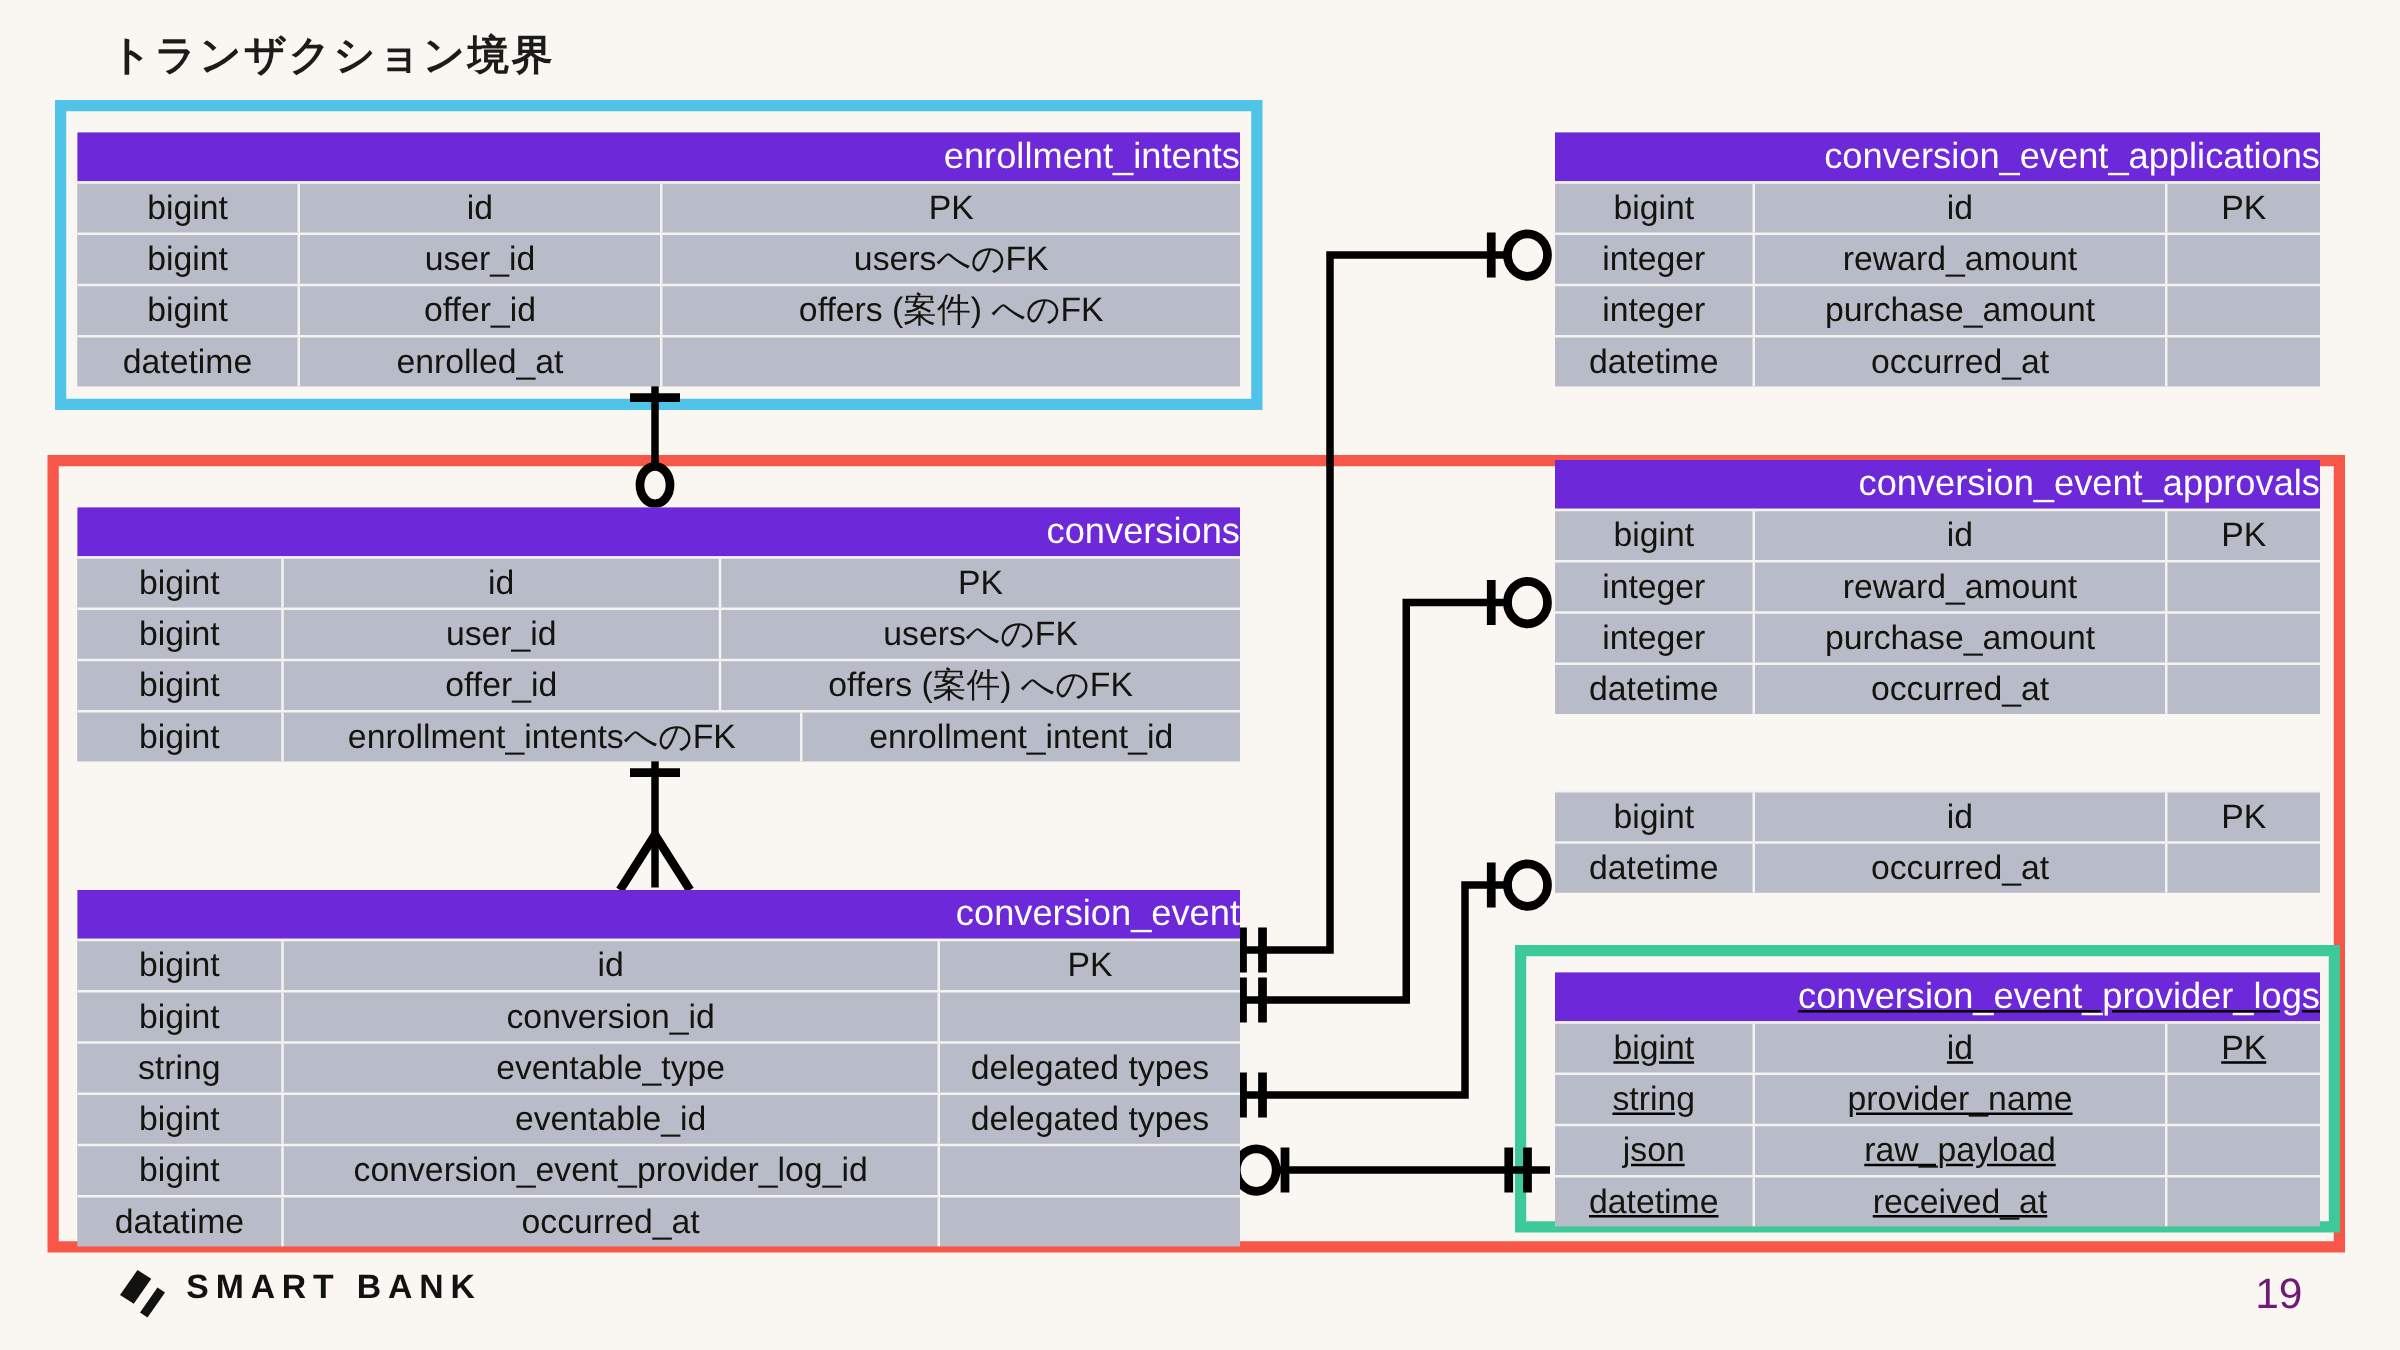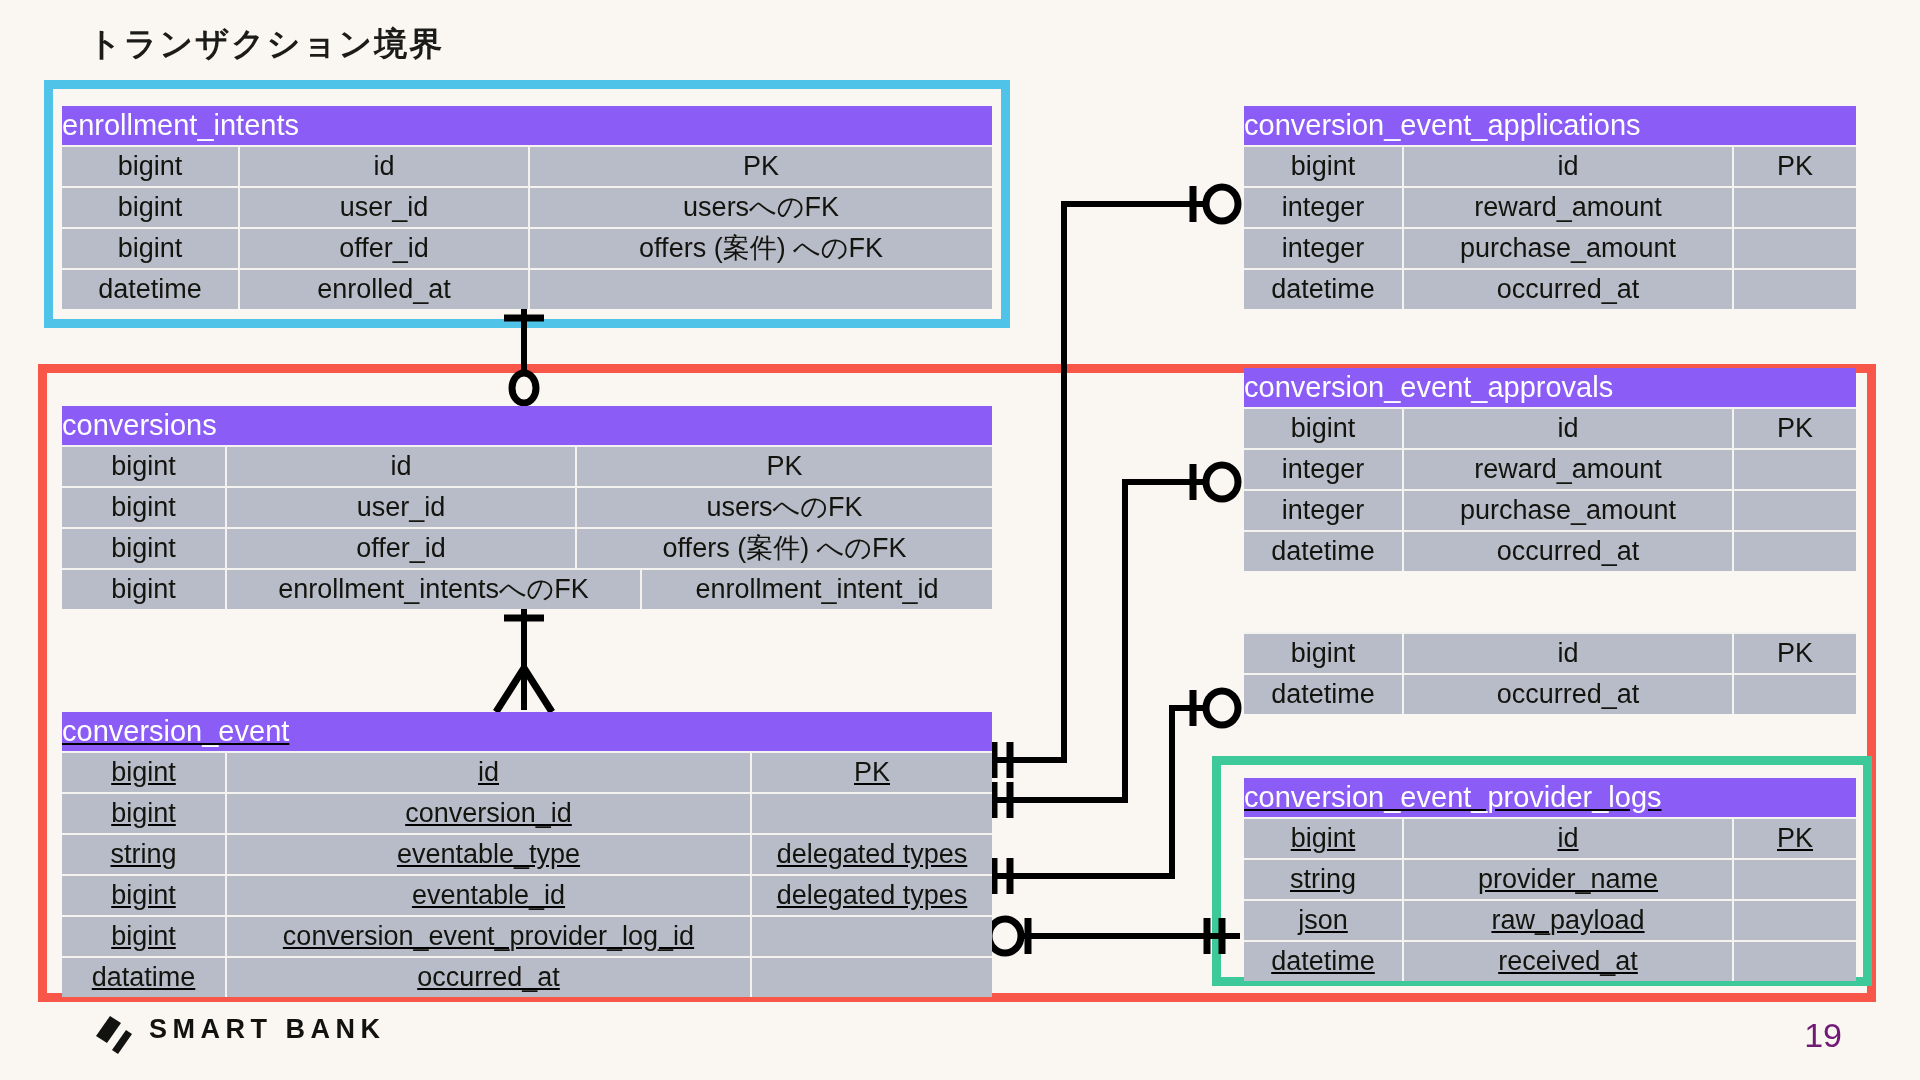--- a/index.html
+++ b/index.html
@@ -38,24 +38,24 @@
   #boundary-provider   { border-width: 9px; }
 
   
   .er-table {
     position: absolute;
     box-sizing: border-box;
     background: #b3b6c4;
     border-collapse: collapse;
   }
   .er-title {
-    background: #8b5cf6;
+    background: #6d28d9;
     color: #ffffff;
     font-size: 29px;
-    text-align: left;
+    text-align: right;
     line-height: 39px;
     height: 39px;
     white-space: nowrap;
     overflow: hidden;
   }
   .er-rows { display: block; }
   .er-row {
     display: flex;
     height: 39px;
     line-height: 39px;
@@ -217,21 +217,21 @@
         <div class="er-cell c2">offers (案件) へのFK</div>
       </div>
       <div class="er-row">
         <div class="er-cell c0">bigint</div>
         <div class="er-cell c2">enrollment_intentsへのFK</div>
         <div class="er-cell c1">enrollment_intent_id</div>
       </div>
     </div>
   </div>
 
-  <div class="er-table cols-c" style="left:62px; top:712px; width:930px;text-decoration:underline;">
+  <div class="er-table cols-c" style="left:62px; top:712px; width:930px;">
     <div class="er-title">conversion_event</div>
     <div class="er-rows">
       <div class="er-row">
         <div class="er-cell c0">bigint</div>
         <div class="er-cell c1">id</div>
         <div class="er-cell c2">PK</div>
       </div>
       <div class="er-row">
         <div class="er-cell c0">bigint</div>
         <div class="er-cell c1">conversion_id</div>

